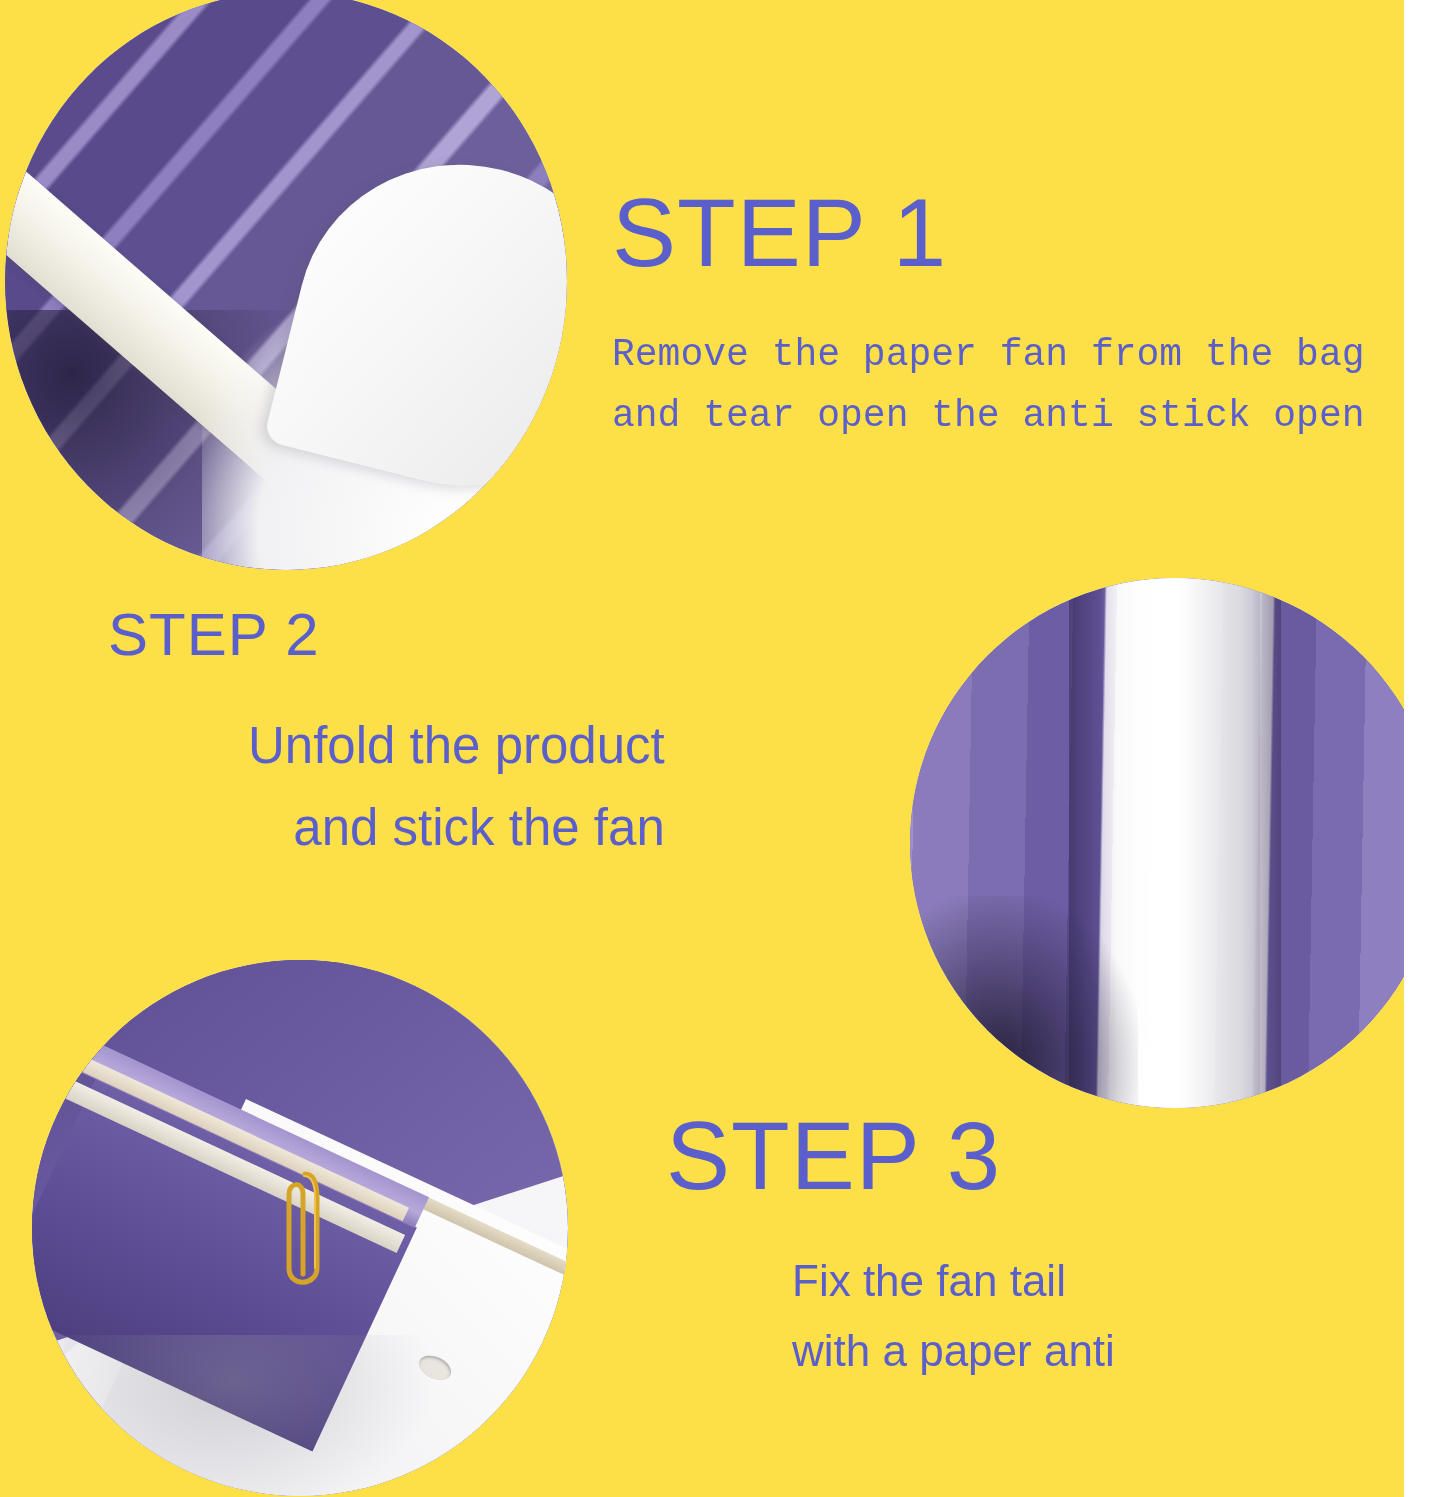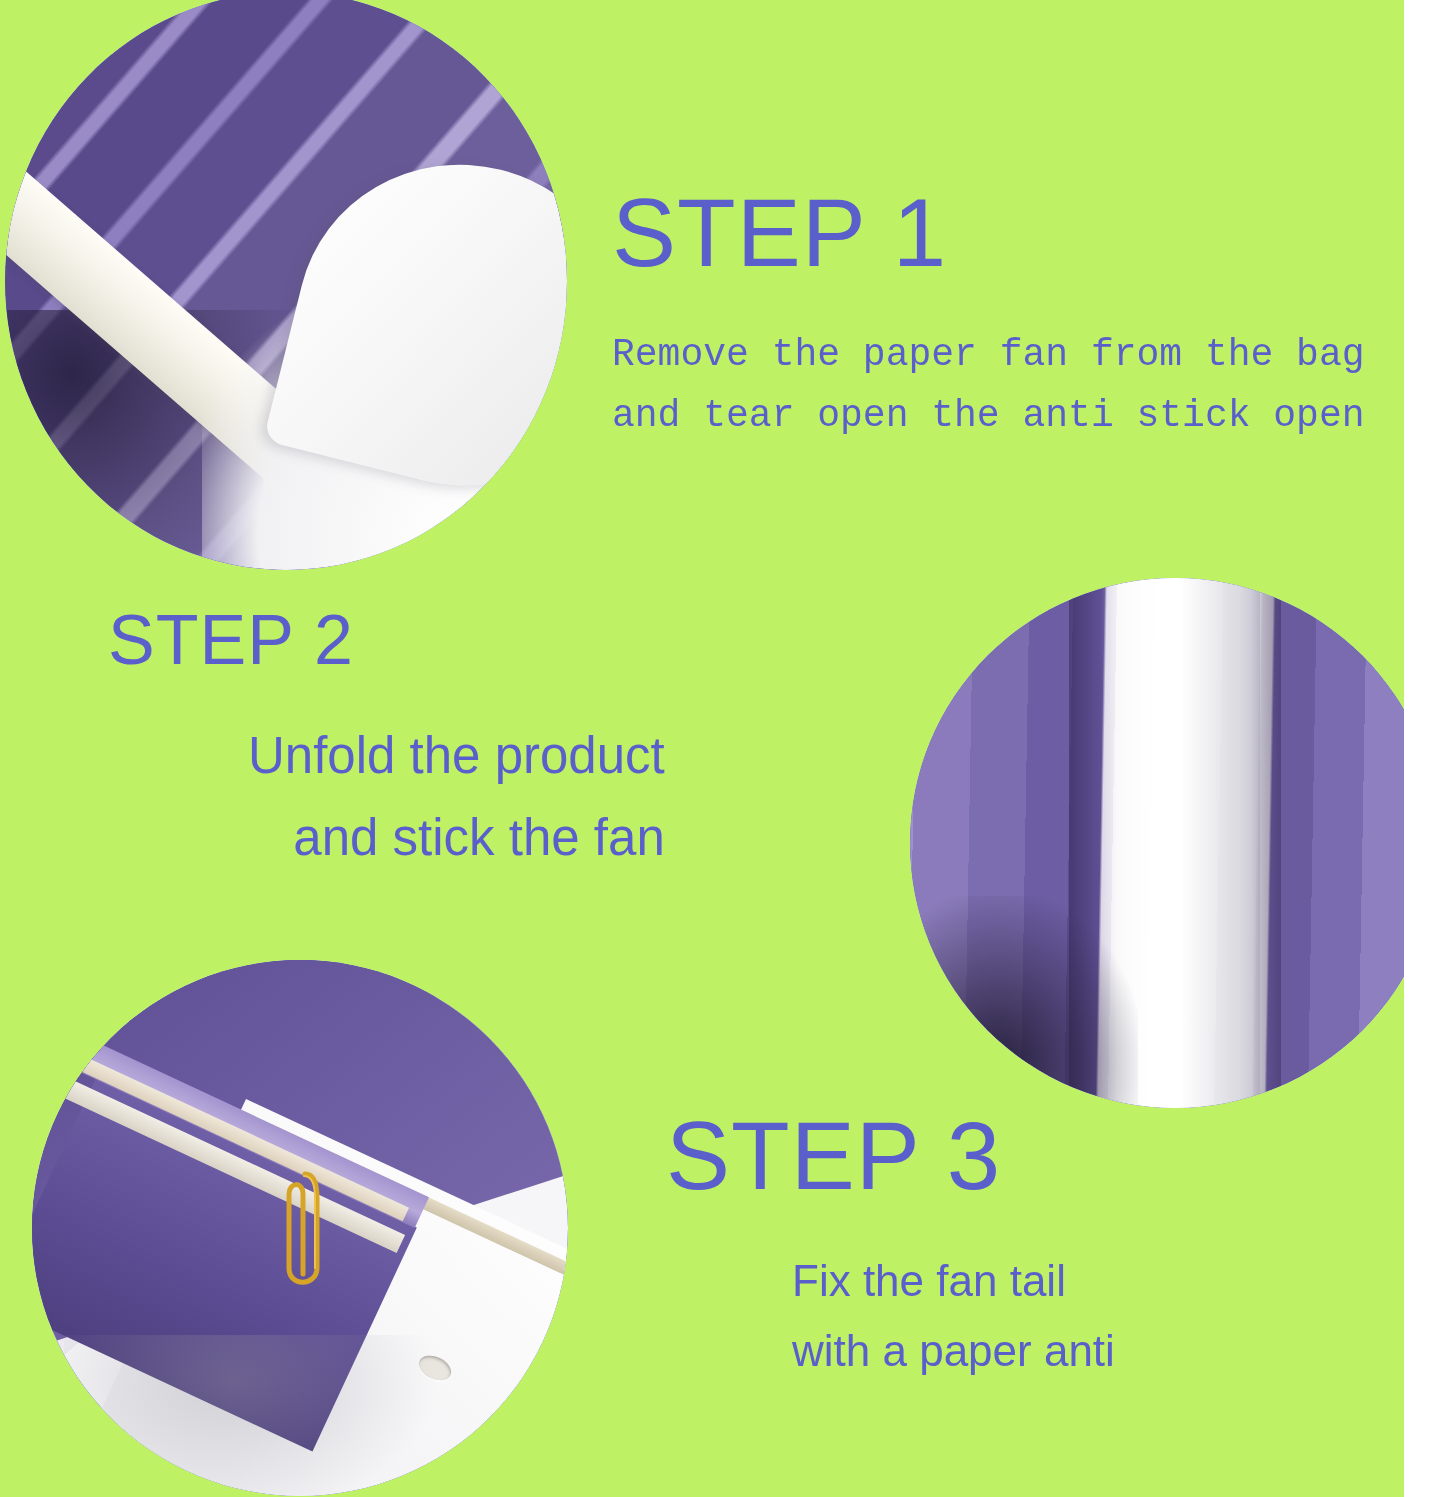--- a/index.html
+++ b/index.html
@@ -8,21 +8,21 @@
     padding: 0;
     background: #ffffff;
   }
   body {
     font-family: "Liberation Sans", sans-serif;
   }
   .page {
     position: relative;
     width: 1404px;
     height: 1497px;
-    background: #bef264;
+    background: #fde047;
     overflow: hidden;
   }
 
   
   .photo {
     position: absolute;
     border-radius: 50%;
     overflow: hidden;
     box-shadow: 0 0 0 2px #5a5cbe inset;
     background: #f2f2f4;
@@ -242,21 +242,21 @@
     line-height: 1.6;
     white-space: nowrap;
   }
 
   #text-step1 { left: 612px; top: 185px; text-align: left; }
   #text-step1 .step-title { font-size: 96px; }
   #text-step1 .step-lines { margin-top: 44px; }
   #text-step1 .step-line { font-size: 38px; font-family: Liberation Mono, monospace; }
 
   #text-step2 { left: 108px; top: 605px; text-align: left; }
-  #text-step2 .step-title { font-size: 70px; }
+  #text-step2 .step-title { font-size: 60px; }
   #text-step2 .step-lines { margin-top: 40px; padding-left: 140px; }
   #text-step2 .step-line { font-size: 51px; }
   #text-step2 .step-line + .step-line { padding-left: 10px; text-align: right; }
 
   #text-step3 { left: 666px; top: 1108px; text-align: left; }
   #text-step3 .step-title { font-size: 96px; }
   #text-step3 .step-lines { margin-top: 42px; padding-left: 126px; }
   #text-step3 .step-line { font-size: 44px; }
   #text-step3 .step-line + .step-line { padding-left: 0px; }
 </style>

